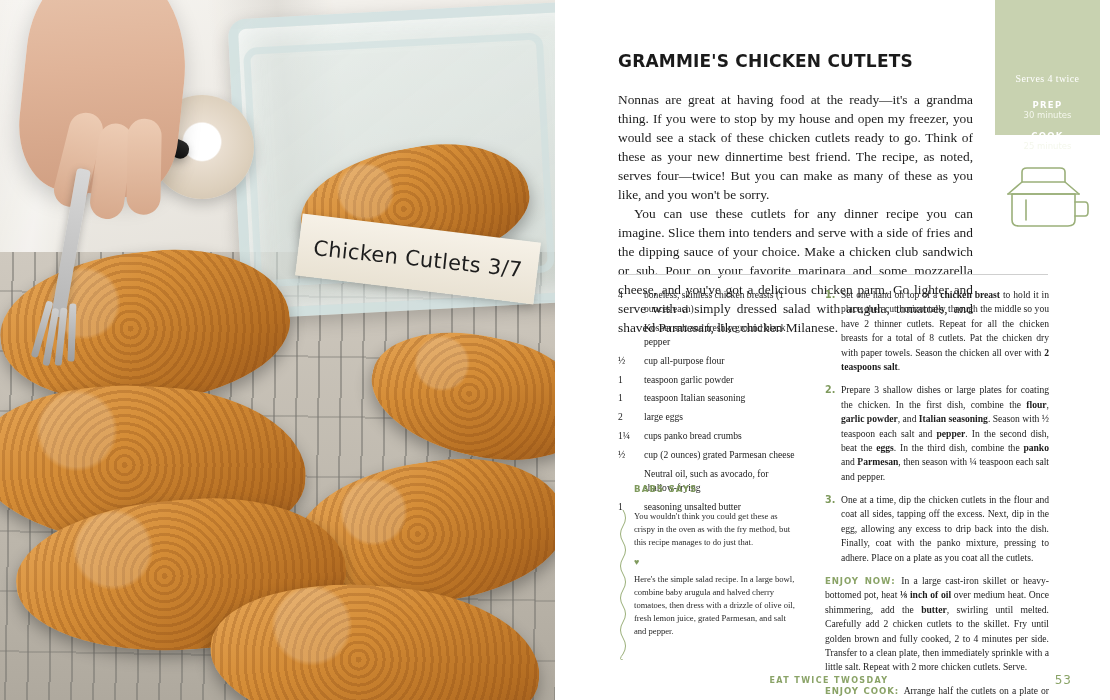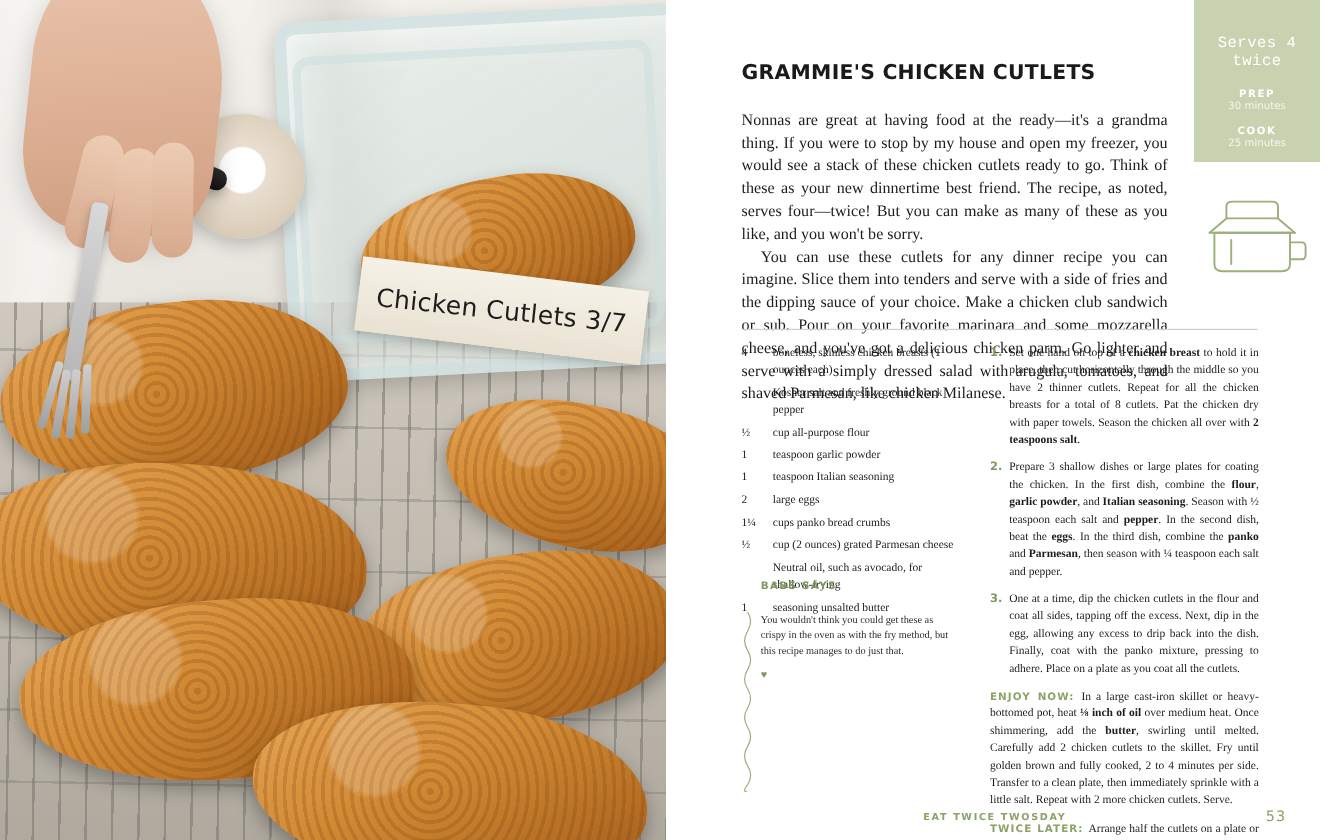--- a/index.html
+++ b/index.html
@@ -126,22 +126,22 @@
     position: absolute; left: 63px; top: 40px; width: 350px;
     font-family: "DejaVu Sans", sans-serif;
     font-weight: bold; font-size: 17px; letter-spacing: 0.2px;
     color: #1a1a1a; text-transform: uppercase;
   }
   .serves-box {
     position: absolute; right: 10px; top: 0; width: 105px; height: 135px;
     background: #c8d2b0; text-align: center; padding-top: 28px;
   }
   .serves-box .serves {
-    font-family: Liberation Mono, monospace; font-size: 13px;
-    color: #ffffff; letter-spacing: 0.4px; margin-bottom: 16px;
+    font-family: Liberation Serif, serif; font-size: 10px;
+    color: #ffffff; letter-spacing: 0.4px; margin-bottom: 16px; margin-top: 45px;
   }
   .serves-box .lbl {
     font-family: "DejaVu Sans", sans-serif; font-size: 8.5px; font-weight: bold;
     color: #ffffff; letter-spacing: 1.3px;
   }
   .serves-box .val {
     font-family: "DejaVu Sans", sans-serif; font-size: 8.5px;
     color: #f4f7ec; margin-bottom: 11px;
   }
   .headnote {
@@ -331,38 +331,39 @@
       </div>
 
     <div class="babs">
       <div class="babs-head">BABS SAYS</div>
       <div class="babs-body">
         <svg class="squiggle" viewBox="0 0 10 150" preserveAspectRatio="none">
           <path d="M5 0 Q10 8 5 16 Q0 24 5 32 Q10 40 5 48 Q0 56 5 64 Q10 72 5 80 Q0 88 5 96 Q10 104 5 112 Q0 120 5 128 Q10 136 5 144 Q0 150 5 150" fill="none" stroke="#9bb07a" stroke-width="1"></path>
         </svg>
         <div>You wouldn't think you could get these as crispy in the oven as with the fry method, but this recipe manages to do just that.</div>
         <div class="babs-heart">♥</div>
+        <div>Here's the simple salad recipe. In a large bowl, combine baby arugula and halved cherry tomatoes, then dress with a drizzle of olive oil, fresh lemon juice, grated Parmesan, and salt and pepper.</div>
       </div>
     </div>
 
     <div class="steps">
         <div class="step">
           <div class="step-num">1.</div>
           <div class="step-txt">Set one hand on top of a <b>chicken breast</b> to hold it in place, then cut horizontally through the middle so you have 2 thinner cutlets. Repeat for all the chicken breasts for a total of 8 cutlets. Pat the chicken dry with paper towels. Season the chicken all over with <b>2 teaspoons salt</b>.</div>
         </div>
         <div class="step">
           <div class="step-num">2.</div>
           <div class="step-txt">Prepare 3 shallow dishes or large plates for coating the chicken. In the first dish, combine the <b>flour</b>, <b>garlic powder</b>, and <b>Italian seasoning</b>. Season with ½ teaspoon each salt and <b>pepper</b>. In the second dish, beat the <b>eggs</b>. In the third dish, combine the <b>panko</b> and <b>Parmesan</b>, then season with ¼ teaspoon each salt and pepper.</div>
         </div>
         <div class="step">
           <div class="step-num">3.</div>
           <div class="step-txt">One at a time, dip the chicken cutlets in the flour and coat all sides, tapping off the excess. Next, dip in the egg, allowing any excess to drip back into the dish. Finally, coat with the panko mixture, pressing to adhere. Place on a plate as you coat all the cutlets.</div>
         </div>
         <div class="enjoy"><span class="enjoy-lbl">ENJOY NOW: </span><span>In a large cast-iron skillet or heavy-bottomed pot, heat <b>⅛ inch of oil</b> over medium heat. Once shimmering, add the <b>butter</b>, swirling until melted. Carefully add 2 chicken cutlets to the skillet. Fry until golden brown and fully cooked, 2 to 4 minutes per side. Transfer to a clean plate, then immediately sprinkle with a little salt. Repeat with 2 more chicken cutlets. Serve.</span></div>
-        <div class="enjoy"><span class="enjoy-lbl">TWICE LATER: </span><span>Arrange half the cutlets on a plate or sheet pan, cover with plastic wrap, and freeze until solid. Transfer the cutlets to a zipper-top plastic bag and freeze for up to 1 month. While still frozen, bake at 450°F until cooked through, 20 to 25 minutes.</span></div>
+        <div class="enjoy"><span class="enjoy-lbl">ENJOY COOK: </span><span>Arrange half the cutlets on a plate or sheet pan, cover with plastic wrap, and freeze until solid. Transfer the cutlets to a zipper-top plastic bag and freeze for up to 1 month. While still frozen, bake at 450°F until cooked through, 20 to 25 minutes.</span></div>
       </div>
 
     <div class="footer">
       <div class="footer-run">EAT TWICE TWOSDAY</div>
       <div class="folio">53</div>
     </div>
 
   </div>
 </div>
 

